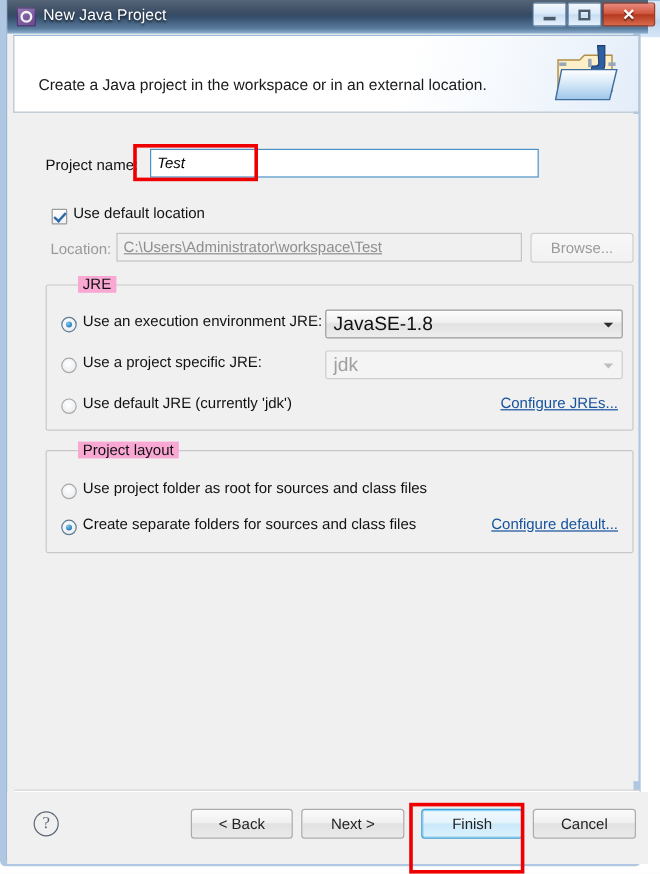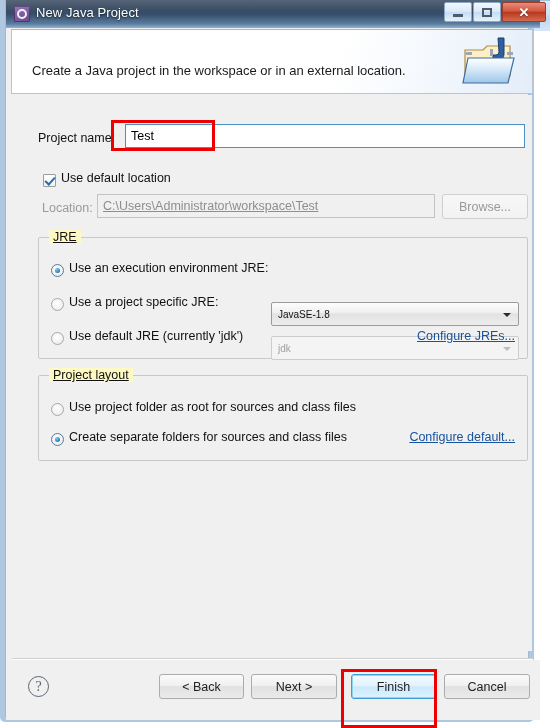--- a/index.html
+++ b/index.html
@@ -203,26 +203,25 @@
 
   
   .group {
     position: absolute;
     box-sizing: border-box;
     border: 1px solid #c8c8c8;
     border-radius: 2px;
   }
   .group-title {
     position: absolute;
-    top: -8px; left: 10px;
-    background: #fef9c3;
+    top: -8px; left: 26px;
+    background: #f9a8d4;
     padding: 0 4px;
     font-size: 12.5px;
     color: #111;
-    text-decoration: underline;
   }
 
   
   .cb {
     position: absolute;
     width: 13px; height: 13px;
     box-sizing: border-box;
     border: 1px solid #9c9c9c;
     background: linear-gradient(to bottom,#ffffff,#eef1f4);
     border-radius: 1px;
@@ -255,26 +254,25 @@
     background: radial-gradient(circle at 35% 30%, #7dc8f0 0%, #2a80bd 70%, #1b5f94 100%);
   }
 
   
   .combo {
     position: absolute;
     box-sizing: border-box;
     height: 24px;
     border: 1px solid #9b9b9b;
     background: linear-gradient(to bottom,#fdfdfd 0%,#f1f1f1 42%,#e2e2e2 50%,#ededed 100%);
-    font-size: 10px;
+    font-size: 16px;
     color: #111;
     padding: 3px 22px 18px 6px;
     line-height: 17px;
     border-radius: 2px;
-    margin-top: 44px;
   }
   .combo.disabled {
     border-color: #cdcdcd;
     background: #f4f4f4;
     color: #a0a0a0;
   }
   .combo .arr {
     position: absolute; right: 7px; top: 10px;
     width: 0; height: 0;
     border-left: 4px solid transparent;
@@ -367,21 +365,21 @@
           <stop offset="45%" stop-color="#d7e9f8"></stop>
           <stop offset="100%" stop-color="#9ec6e8"></stop>
         </linearGradient>
       </defs>
     </svg>
   </div>
 
   <div id="content">
 
     <div class="lbl row" style="left:26px; top:36px;">Project name:</div>
-    <input class="textfield" style="left: 113px; top: 29px; width: 400px;" value="Test">
+    <input class="textfield" style="left: 113px; top: 29px; width: 324px; font-style: italic;" value="Test">
 
     <div class="cb checked" style="left:31px; top:79px;"></div>
     <div class="lbl row" style="left:49px; top:76px;">Use default location</div>
 
     <div class="lbl-dim row" style="left:30px; top:106px;">Location:</div>
     <input class="textfield disabled" style="left: 85px; top: 99px; width: 338px;" readonly="" value="C:\Users\Administrator\workspace\Test">
     <div class="btn disabled" style="left:430px; top:99px; width:86px;">Browse...</div>
 
     <div class="group" style="left:26px; top:142px; width:490px; height:122px;">
       <div class="group-title">JRE</div>

